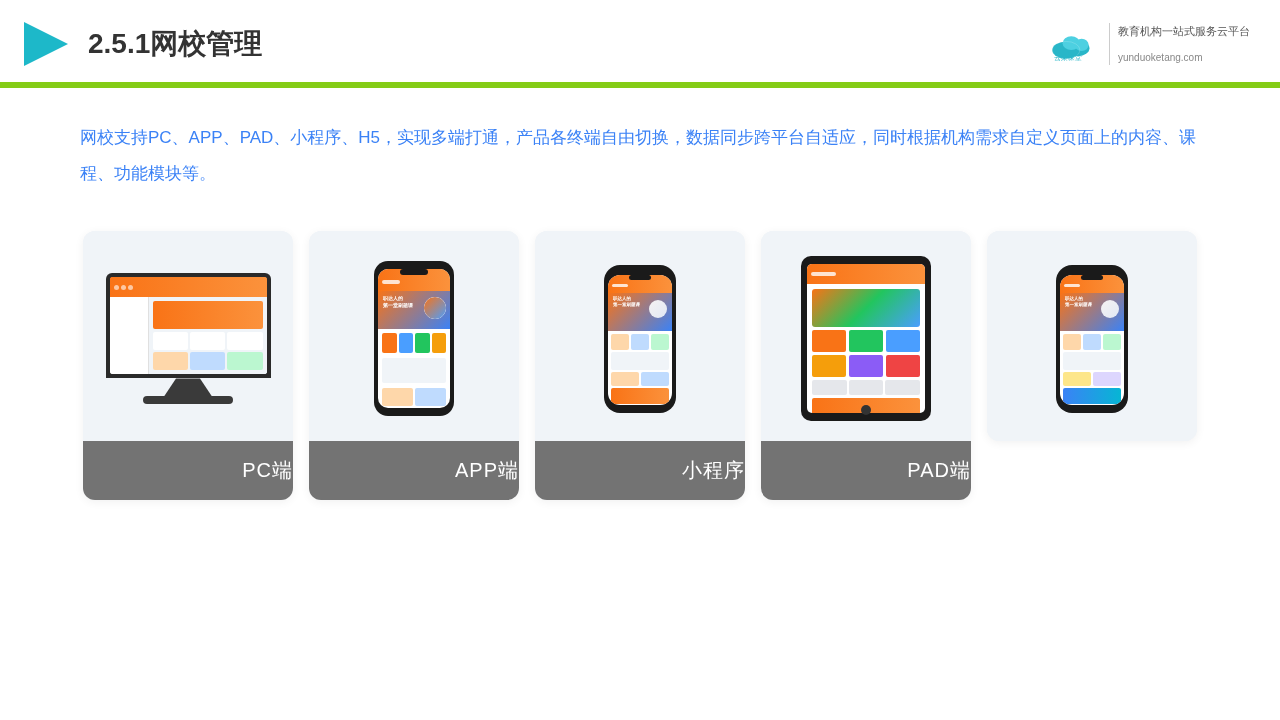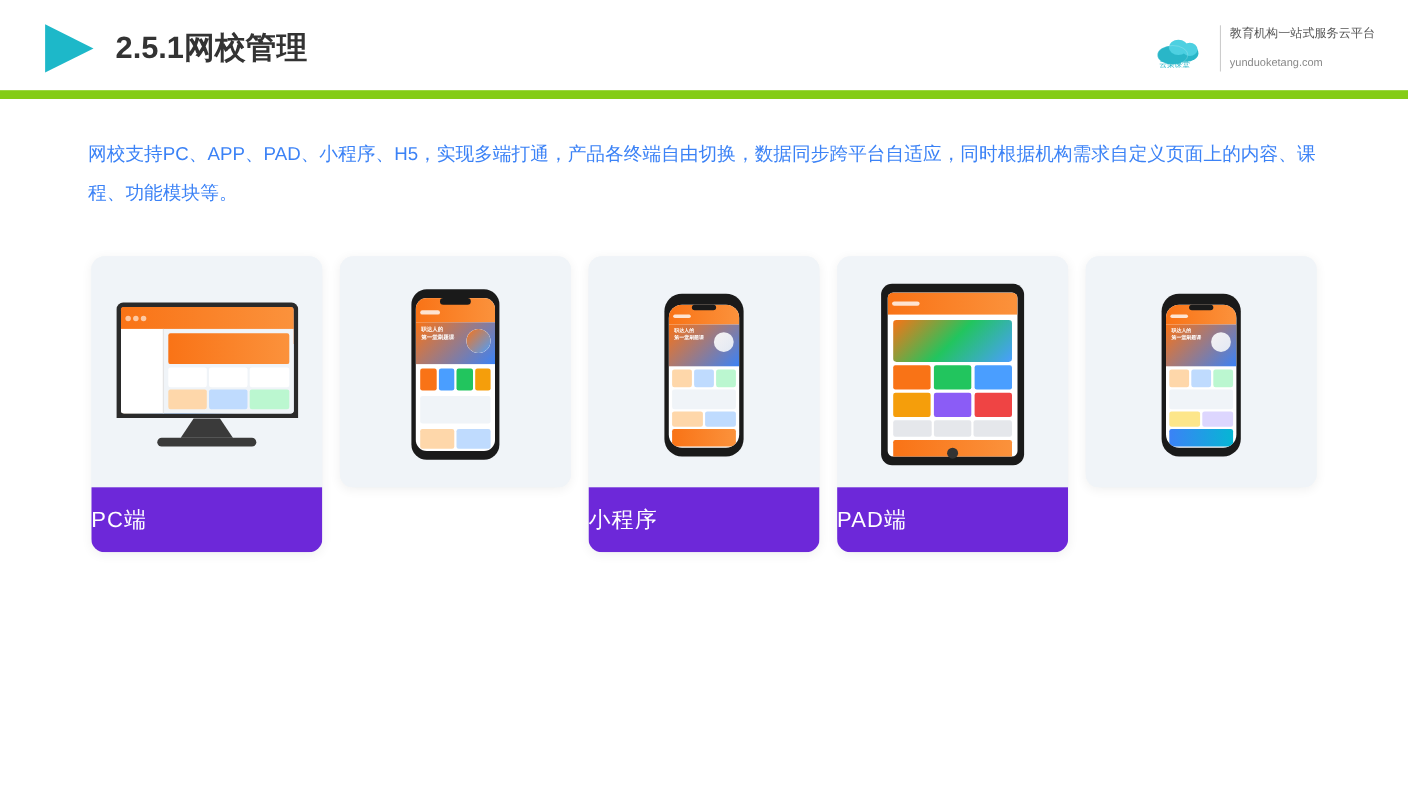--- a/index.html
+++ b/index.html
@@ -10,22 +10,22 @@
       font-family: 'Microsoft YaHei', '微软雅黑', sans-serif;
       overflow: hidden;
       position: relative;
     }
 
     
     .header {
       display: flex;
       align-items: center;
       justify-content: space-between;
-      padding: 18px 30px 12px 37px;
-      border-bottom: 8px solid #84cc16;
+      padding: 18px 30px 12px 20px;
+      border-bottom: 6px solid #84cc16;
     }
     .header-left {
       display: flex;
       align-items: center;
       gap: 16px;
     }
     .play-icon {
       width: 52px;
       height: 52px;
     }
@@ -88,23 +88,23 @@
       height: 210px;
       display: flex;
       align-items: center;
       justify-content: center;
       padding: 20px 15px 15px;
       background: #f0f4f8;
     }
 
     .card-label {
       width: 100%;
-      background: #6d28d9;
+      background: #737373;
       color: #fff;
-      text-align: left;
+      text-align: right;
       font-size: 20px;
       font-weight: 500;
       padding: 16px 0;
       letter-spacing: 1px;
     }
 
     
     .pc-monitor {
       width: 165px;
       display: flex;
@@ -491,20 +491,21 @@
             <div style="height:25px;background:#f0f4f8;border-radius:2px;margin-top:2px;"></div>
             <div class="phone-row" style="margin-top:2px;">
               <div class="phone-item" style="height:18px;background:#fed7aa;"></div>
               <div class="phone-item" style="height:18px;background:#bfdbfe;"></div>
             </div>
 
           </div>
         </div>
       </div>
     </div>
+    <div class="card-label">APP端</div>
   </div>
 
   <div class="card">
     <div class="card-image-area">
       <div class="mini-phone">
         <div class="mini-phone-notch"></div>
         <div class="mini-phone-screen">
           <div class="mini-screen-top">
             <div style="width:16px;height:3px;background:rgba(255,255,255,0.8);border-radius:2px;margin-top:4px;"></div>
           </div>

